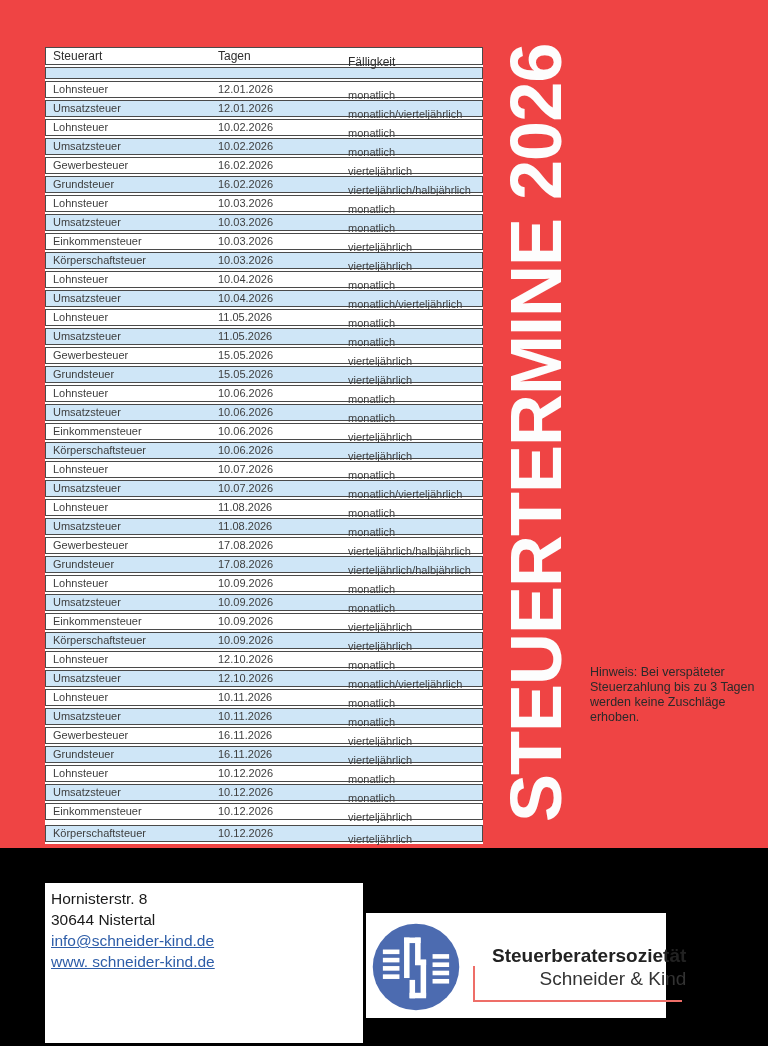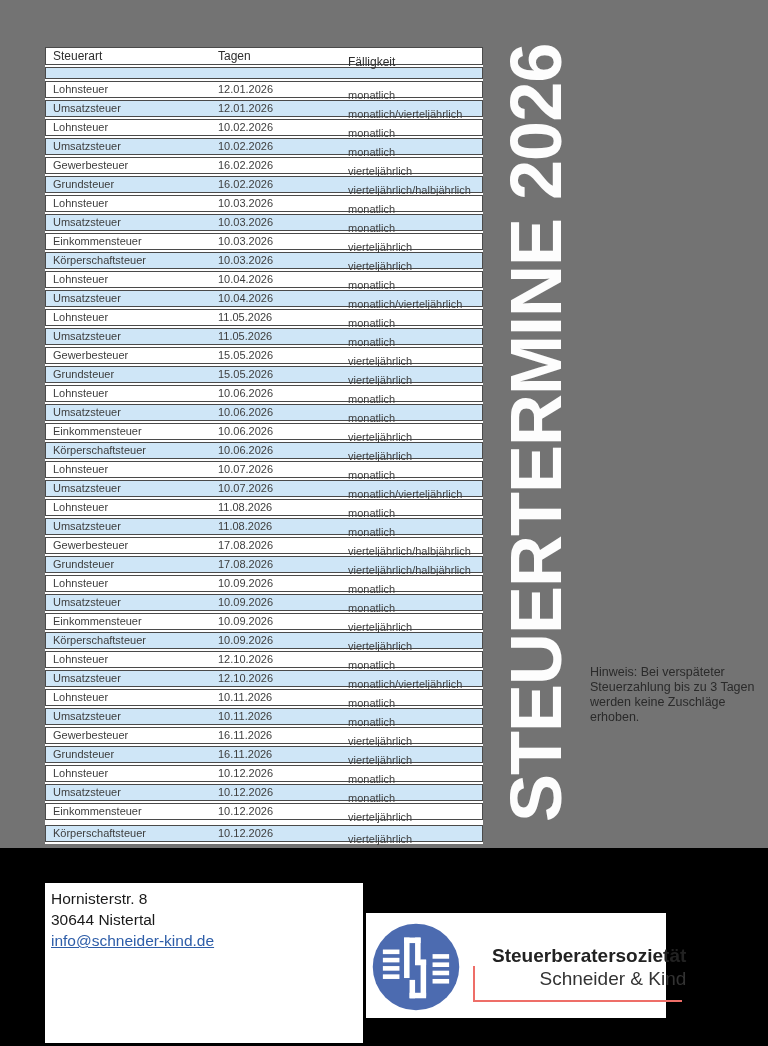--- a/index.html
+++ b/index.html
@@ -1,19 +1,19 @@
 <!DOCTYPE html>
 <html><head>
 <meta charset="utf-8">
 <style>
   * { margin:0; padding:0; box-sizing:border-box; }
   html,body { background:#888; }
   .page {
     position:relative; width:768px; height:1046px;
-    background:#737373; overflow:hidden;
+    background:#ef4444; overflow:hidden;
     font-family:"Liberation Sans", sans-serif;
   }
 
   
   .table-wrap {
     position:absolute; left:45px; top:47px; width:438px;
     background:#ffffff; padding-bottom:2px;
   }
   .trow {
     display:flex; align-items:center;
@@ -310,20 +310,21 @@
 erhoben.</div>
   </div>
 
   <div class="footer-black"></div>
 
   <div class="address-box">
     <div>Hornisterstr. 8</div>
     <div>30644 Nistertal</div>
     <div class="link-block">
       <a href="#">info@schneider-kind.de</a>
+      <a href="#">www. schneider-kind.de</a>
     </div>
   </div>
 
   <div class="logo-box">
     <svg class="logo-circle" viewBox="0 0 100 100">
       <circle cx="50" cy="50" r="47" fill="#4c6bb0"></circle>
       <g fill="#ffffff">
         <rect x="14" y="31" width="18" height="5"></rect>
         <rect x="14" y="40" width="18" height="5"></rect>
         <rect x="14" y="49" width="18" height="5"></rect>

